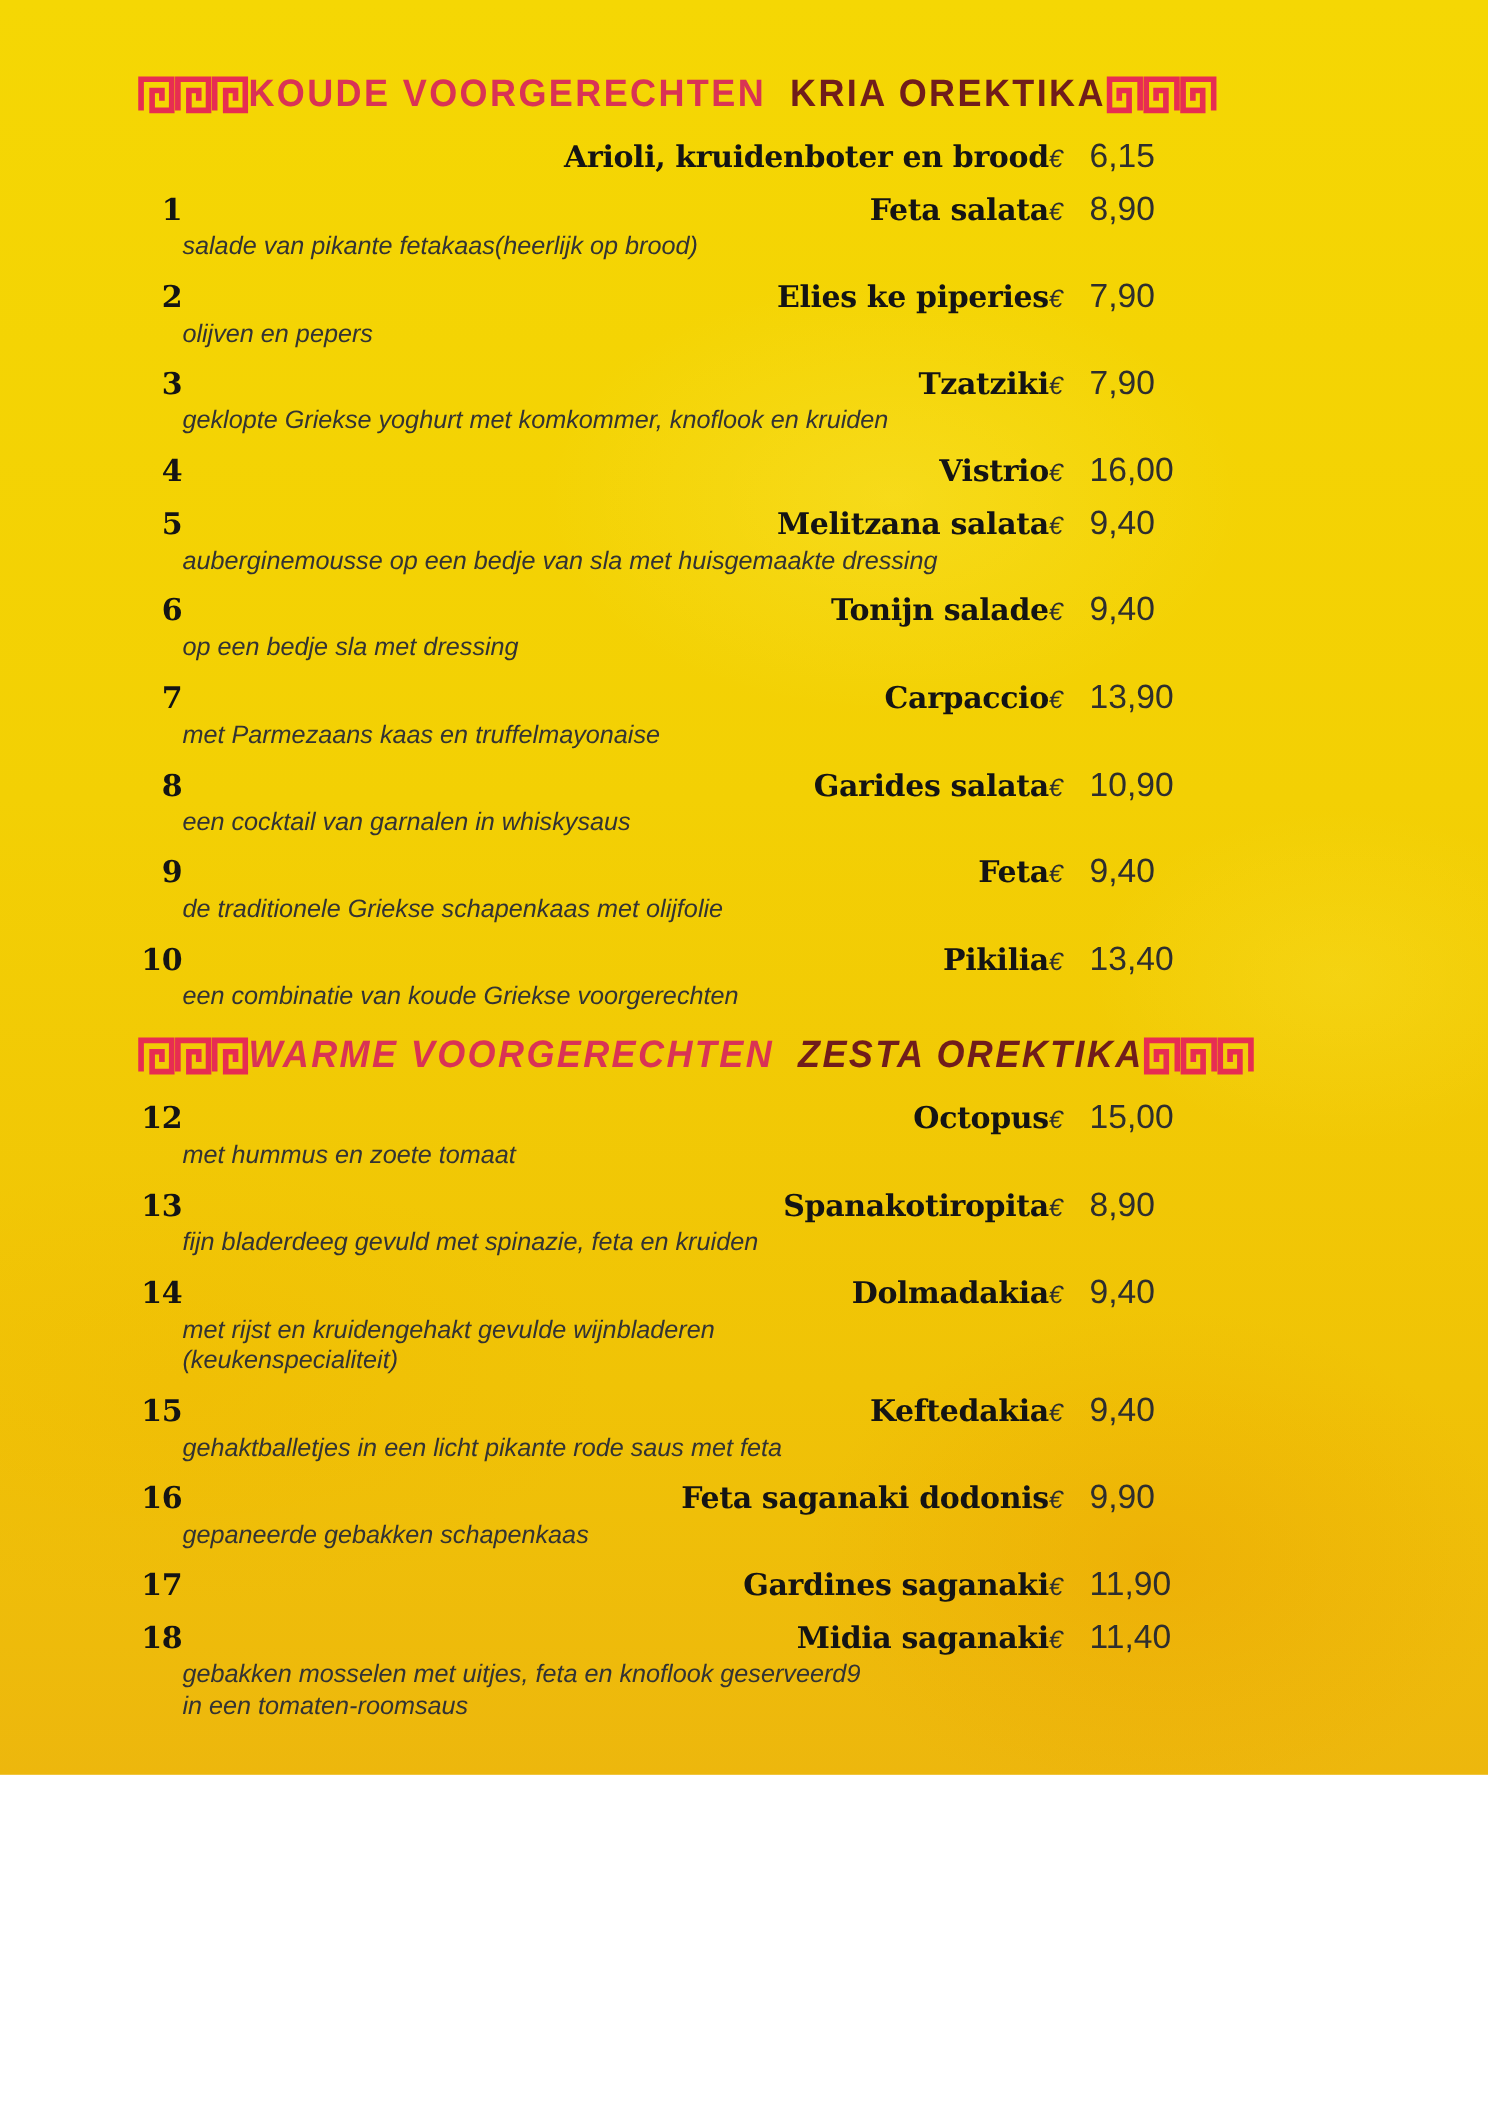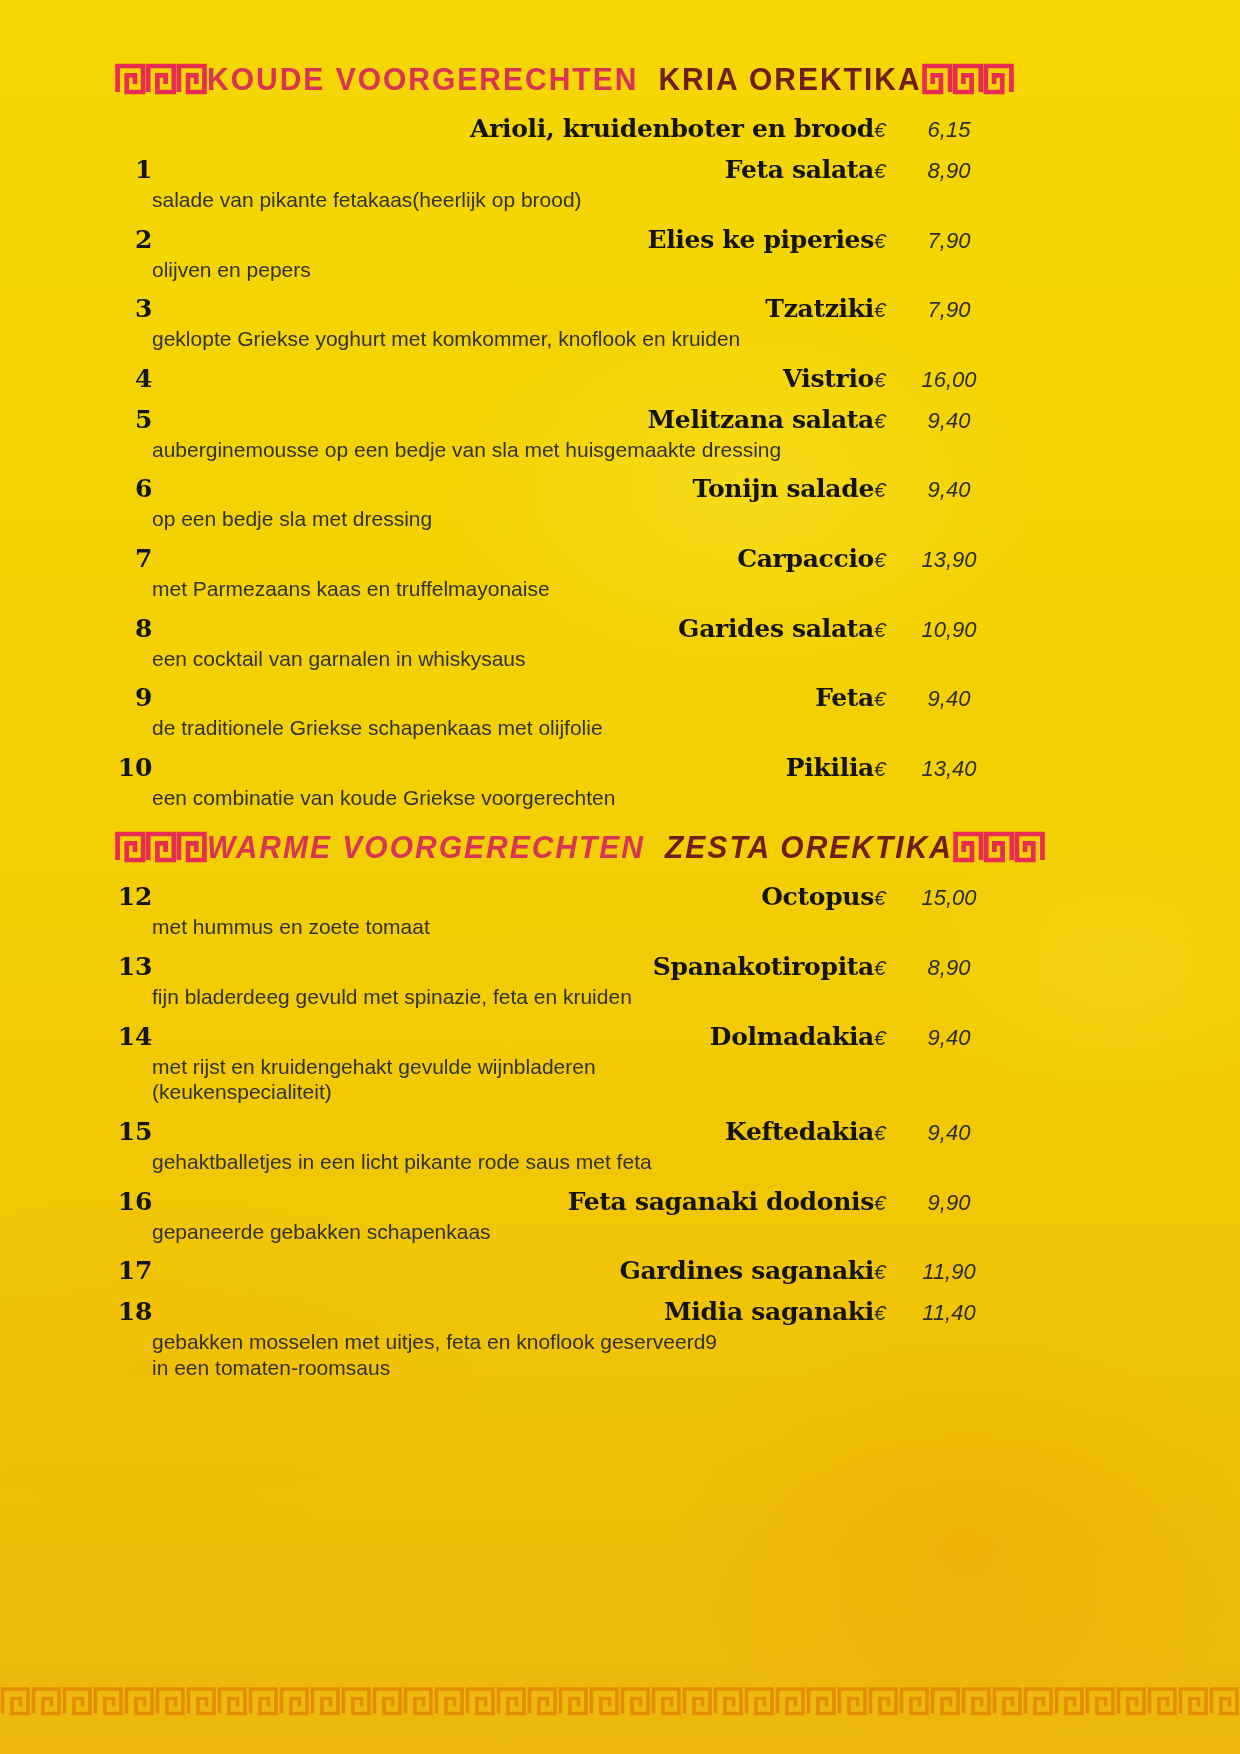--- a/index.html
+++ b/index.html
@@ -1,18 +1,18 @@
 <!DOCTYPE html>
 <html><head>
 <meta charset="utf-8">
 <style>
   html,body { margin:0; padding:0; }
   .page {
     position:relative;
-    width:1240px; height:1754px;
+    width:1240px; height:1479px;
     overflow:hidden;
     background:
       radial-gradient(420px 300px at 78% 88%, rgba(235,150,0,0.30), rgba(235,150,0,0) 70%),
       radial-gradient(500px 260px at 12% 78%, rgba(240,170,0,0.16), rgba(240,170,0,0) 70%),
       radial-gradient(420px 260px at 60% 28%, rgba(255,242,90,0.25), rgba(255,242,90,0) 70%),
       radial-gradient(300px 200px at 90% 55%, rgba(255,238,70,0.20), rgba(255,238,70,0) 70%),
       linear-gradient(180deg, #F5D704 0%, #F3D004 45%, #F0C306 78%, #EDB70D 100%);
     font-family:"Liberation Sans", sans-serif;
   }
   .content { position:absolute; left:115px; top:62px; width:875px; }
@@ -50,28 +50,28 @@
     color:#141414;
     letter-spacing:-0.3px;
     text-align:right;
   }
   .euro {
     font-style:italic;
     font-size:21px;
     color:#2E2E2E;
   }
   .price {
-    text-align:center;
-    font-style:italic;
-    font-size:22px;
+    text-align:left;
+    font-size:28px;
     color:#2E2E2E;
   }
   .desc {
     margin-left:37px;
     margin-top:3px;
+    font-style:italic;
     font-size:21px;
     line-height:1.22;
     color:#333333;
     white-space:pre-line;
   }
   .bottom-border {
     position:absolute;
     left:0; top:1686;
     top:1686px;
     width:1240px; height:30px;

